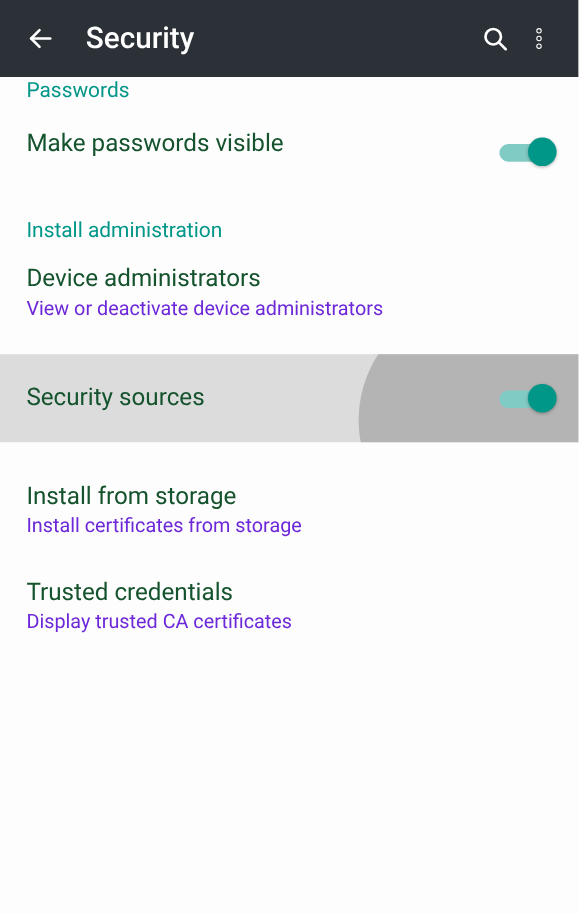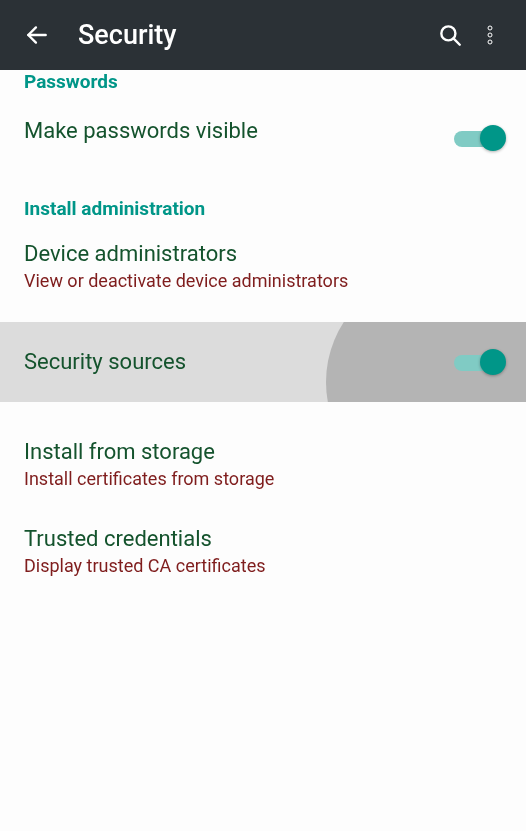--- a/index.html
+++ b/index.html
@@ -15,32 +15,32 @@
   .appbar .back { width: 38px; display:flex; align-items:center; justify-content:center; }
   .appbar .title { font-size: 27px; font-weight: 500; margin-left: 22px; flex: 1; }
   .appbar .search { width: 44px; display:flex; align-items:center; justify-content:center; }
   .appbar .overflow { width: 36px; display:flex; align-items:center; justify-content:center; }
   .appbar svg { stroke: #fff; fill: none; }
 
   .content { padding-top: 0; }
   .section-header {
     color: #009688;
     font-size: 19px;
-    font-weight: 700;
+    font-weight: 400;
     padding: 18px 24px 4px 24px;
   }
   .section-header.cut { padding-top: 2px; margin-top: -2px; }
   .item {
     padding: 16px 24px 18px 24px;
     position: relative;
     border-bottom: 1px solid #e0e0e0;
   }
   .item:last-child { border-bottom: none; }
   .item .primary { font-size: 22px; color: #14532d; line-height: 1.25; }
-  .item .secondary { font-size: 18px; color: #7f1d1d; margin-top: 2px; line-height: 1.3; padding-right: 80px; }
+  .item .secondary { font-size: 18px; color: #6d28d9; margin-top: 2px; line-height: 1.3; padding-right: 80px; }
   .item.noborder { border-bottom: none; }
 
   .switch {
     position: absolute;
     right: 24px;
     top: 50%;
     transform: translateY(-50%);
     width: 48px; height: 22px;
   }
   .switch .track {

